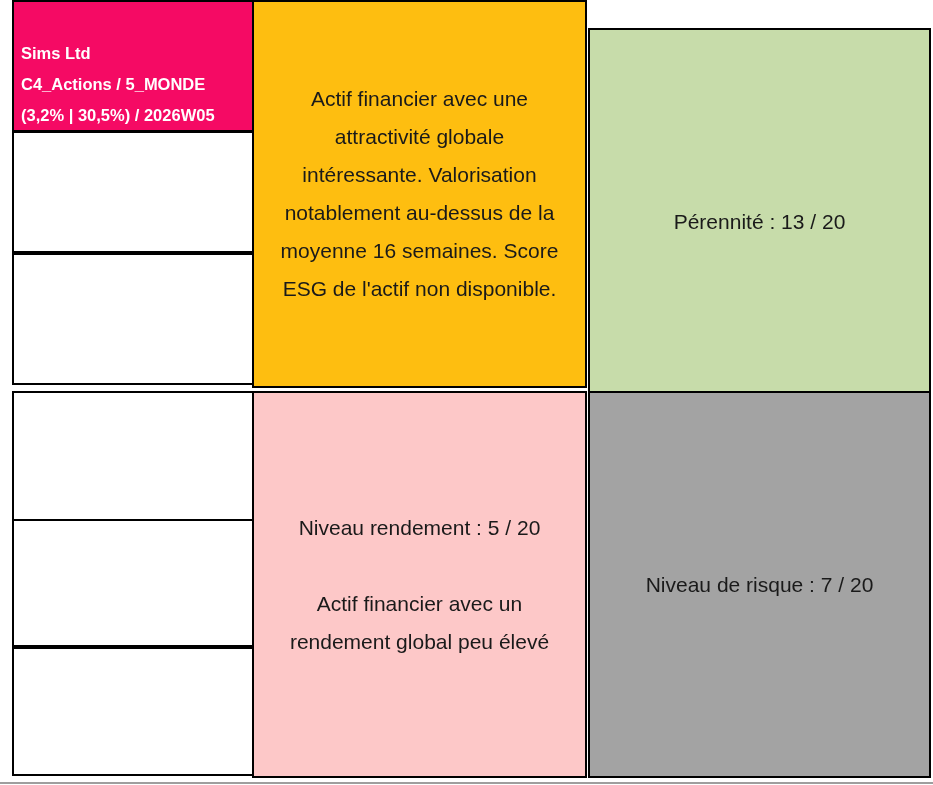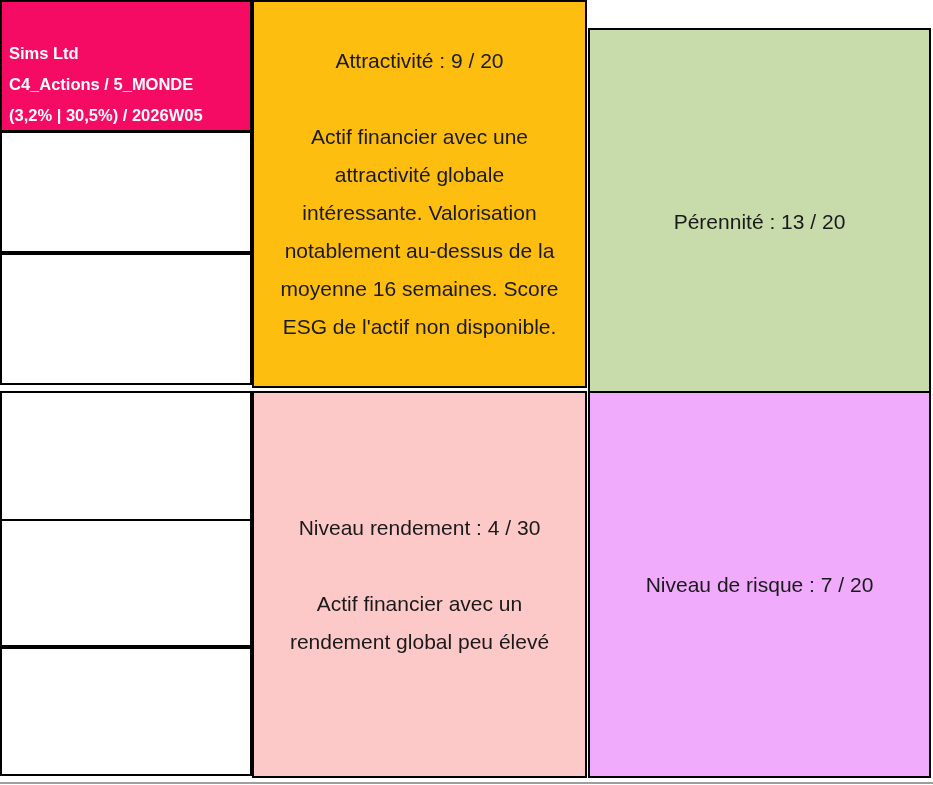--- a/index.html
+++ b/index.html
@@ -11,21 +11,21 @@
     font-family: "Liberation Sans", sans-serif;
     overflow: hidden;
   }
   .box {
     position: absolute;
     border: 2px solid #000;
     box-sizing: border-box;
     background: #ffffff;
   }
   
-  .left-table { left: 0; width: 252px; display: flex; flex-direction: column; }
+  .left-table { left: 12px; width: 252px; display: flex; flex-direction: column; }
   .left-table.top { top: 0; height: 385px; }
   .left-table.bottom { top: 391px; height: 385px; }
   .cell { box-sizing: border-box; }
   .header-cell {
     height: 131px;
     border-bottom: 3px solid #000;
     color: #ffffff;
     font-weight: bold;
     font-size: 16.5px;
     line-height: 31px;
@@ -70,43 +70,42 @@
     <div class="cell header-cell" style="background: rgb(245, 10, 100);">
       <span>Sims Ltd
 C4_Actions / 5_MONDE
 (3,2% | 30,5%) / 2026W05</span>
     </div>
     <div class="cell row-mid-top"></div>
     <div class="cell row-last"></div>
   </div>
 
   <div class="box panel mid-col top-row" style="background: rgb(254, 190, 16);">
-    <div class="p-title">Attractivité : 9 / 20</div>
     <div class="p-body">Actif financier avec une
 attractivité globale
 intéressante. Valorisation
 notablement au-dessus de la
 moyenne 16 semaines. Score
 ESG de l'actif non disponible.</div>
   </div>
 
   <div class="box panel right-col top-row" style="background: rgb(199, 220, 170); margin-top: 28px;">
     <div class="p-title">Pérennité : 13 / 20</div>
   </div>
 
   <div class="box left-table bottom">
     <div class="cell row-1-bottom"></div>
     <div class="cell row-2-bottom"></div>
     <div class="cell row-last"></div>
   </div>
 
   <div class="box panel mid-col bottom-row" style="background: rgb(253, 200, 200);">
-    <div class="p-title">Niveau rendement : 4 / 30</div>
+    <div class="p-title">Niveau rendement : 5 / 20</div>
     <div class="p-body">Actif financier avec un
 rendement global peu élevé</div>
   </div>
 
-  <div class="box panel right-col bottom-row" style="background: #f0abfc;">
+  <div class="box panel right-col bottom-row" style="background: #a3a3a3;">
     <div class="p-title">Niveau de risque : 7 / 20</div>
   </div>
 
   <div class="bottom-edge"></div>
 </div>
 
 </body></html>

